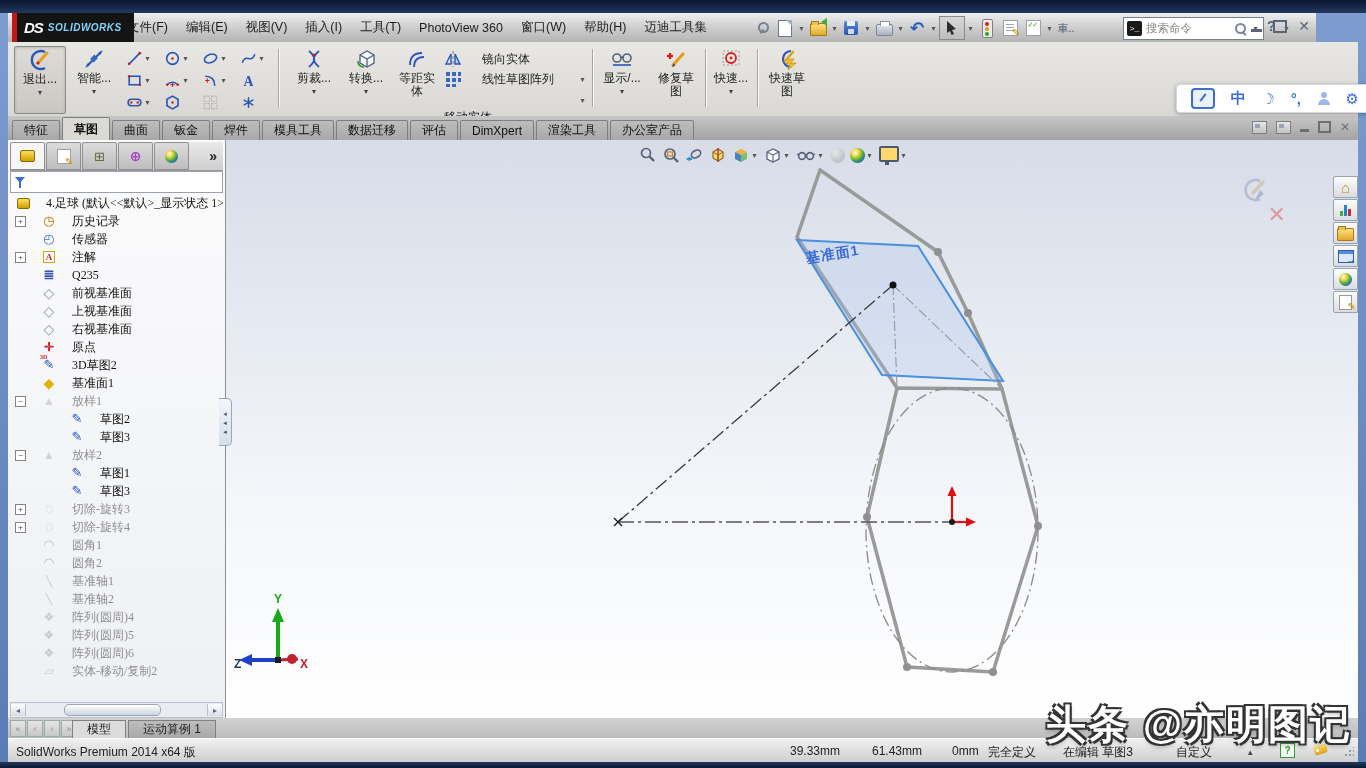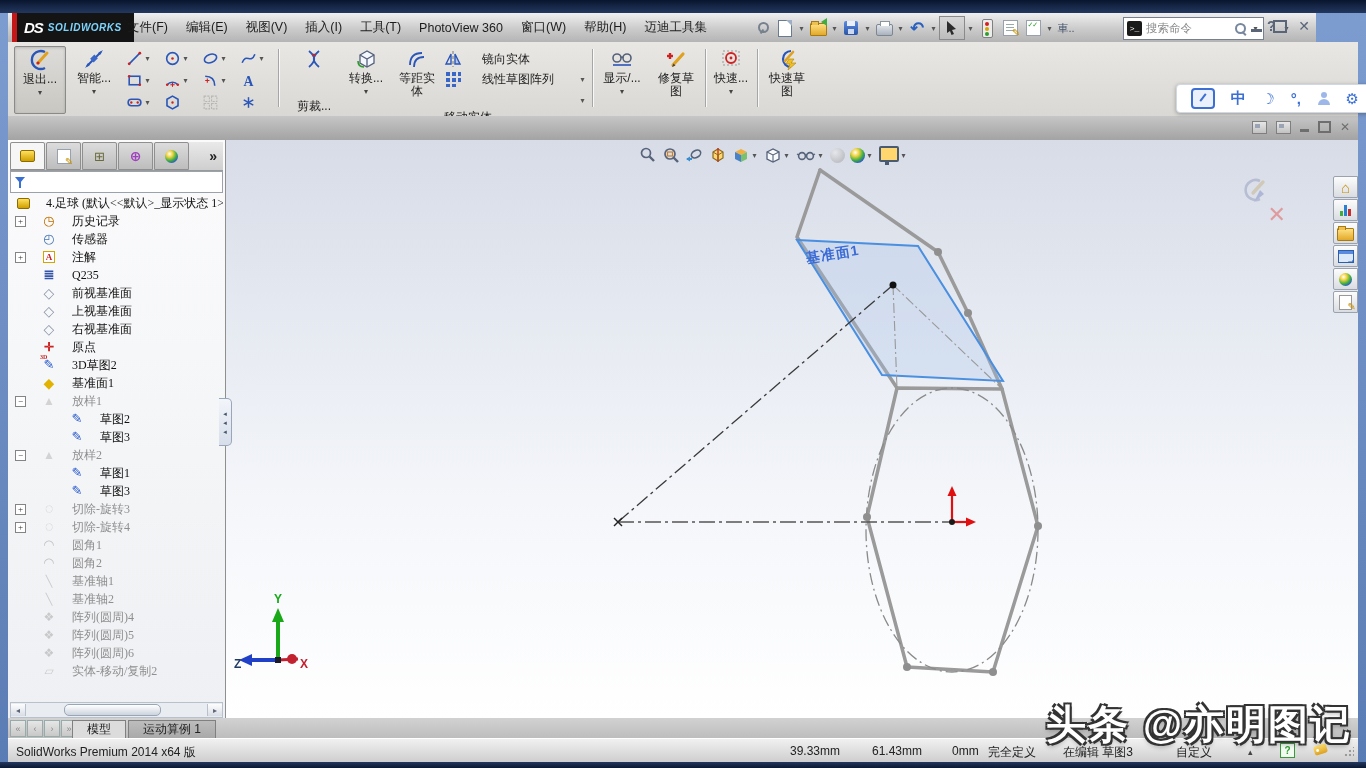--- a/index.html
+++ b/index.html
@@ -371,21 +371,21 @@
               <line x1="8" y1="3" x2="8" y2="13"></line>
               <line x1="3.5" y1="5.5" x2="12.5" y2="10.5"></line>
               <line x1="3.5" y1="10.5" x2="12.5" y2="5.5"></line>
             </g>
           </svg>
         </div>
     </div>
 
     <div class="vsep" style="left:270px;"></div>
 
-    <div class="rbig" style="left:282px;width:48px;gap:28px;">
+    <div class="rbig" style="left:282px;width:48px;">
       <span class="ric">
           <svg width="22" height="22" viewBox="0 0 22 22">
             <path d="M6,3 C13,9 13,13 6,19" fill="none" stroke="#2a56b8" stroke-width="1.8"></path>
             <path d="M16,3 C9,9 9,13 16,19" fill="none" stroke="#2a56b8" stroke-width="1.8"></path>
             <circle cx="11" cy="7" r="1.5" fill="#c22"></circle>
           </svg>
         </span>
       <span>剪裁...</span>
       <span class="ddrow"></span>
     </div>
@@ -494,20 +494,34 @@
             <path d="M16,4 A8,8 0 1 0 16,20" fill="none" stroke="#2a56b8" stroke-width="2.2"></path>
             <line x1="10" y1="14" x2="18" y2="5" stroke="#e0a020" stroke-width="2.6" stroke-linecap="round"></line>
             <polygon points="14,12 19,12 16,16 21,16 13,23 15,17 11,17" fill="#f2c020" stroke="#b08000" stroke-width=".6"></polygon>
           </svg>
         </span>
       <span class="wrap2">快速草图</span>
     </div>
   </div>
 
   <div class="tabbar">
+    <div class="rtabs">
+
+    <div class="rtab">特征</div>
+        <div class="rtab active">草图</div>
+        <div class="rtab">曲面</div>
+        <div class="rtab">钣金</div>
+        <div class="rtab">焊件</div>
+        <div class="rtab">模具工具</div>
+        <div class="rtab">数据迁移</div>
+        <div class="rtab">评估</div>
+        <div class="rtab">DimXpert</div>
+        <div class="rtab">渲染工具</div>
+        <div class="rtab">办公室产品</div>
+      </div>
     <div class="mdictrl">
       <span class="mdi-sq"></span>
       <span class="mdi-sq"></span>
       <span class="mdi-min"></span>
       <span class="mdi-rest"></span>
       <span class="mdi-x"></span>
     </div>
   </div>
 
   <div class="tree">

